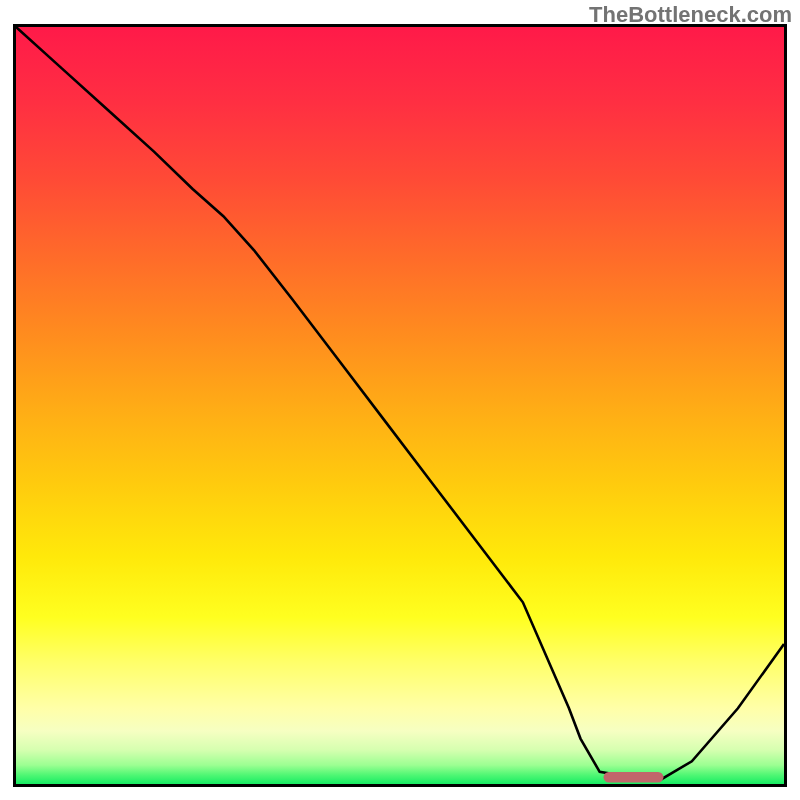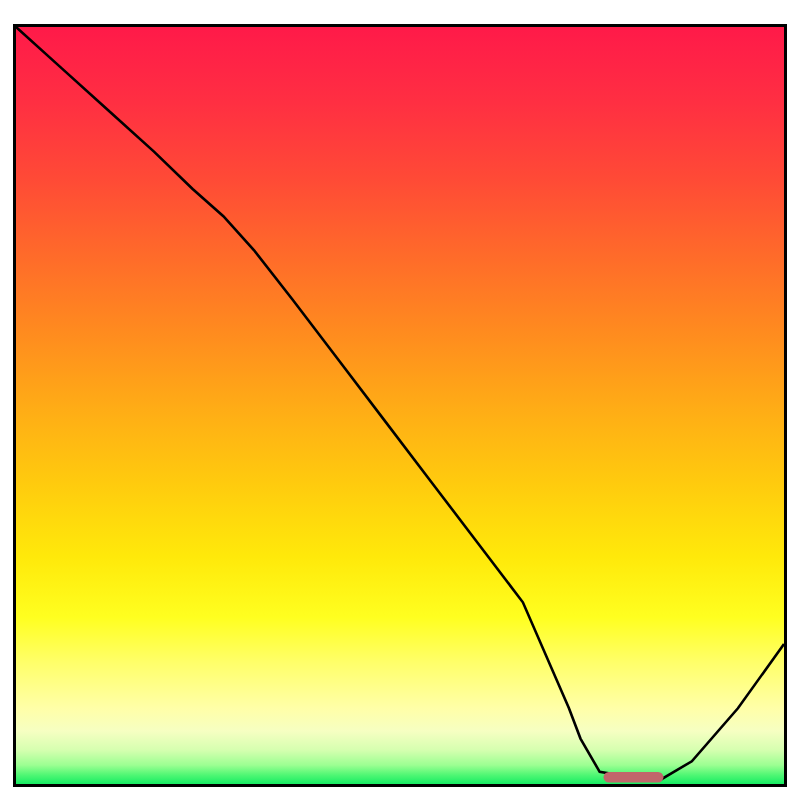--- a/index.html
+++ b/index.html
@@ -41,20 +41,21 @@
     overflow: hidden;
   }
   svg {
     display: block;
   }
 </style>
 </head>
 <body>
 <div class="container">
 
+  <div class="watermark">TheBottleneck.com</div>
 
   <div class="plot-frame">
     <div class="plot-inner">
       <svg id="chart-svg" width="768" height="757" viewBox="0 0 768 757" preserveAspectRatio="none">
         <defs>
           <linearGradient id="bg-grad" x1="0" y1="0" x2="0" y2="1">
               <stop offset="0%" stop-color="#ff1a49"></stop>
               <stop offset="10%" stop-color="#ff2f42"></stop>
               <stop offset="20%" stop-color="#ff4a36"></stop>
               <stop offset="30%" stop-color="#ff6a2a"></stop>

